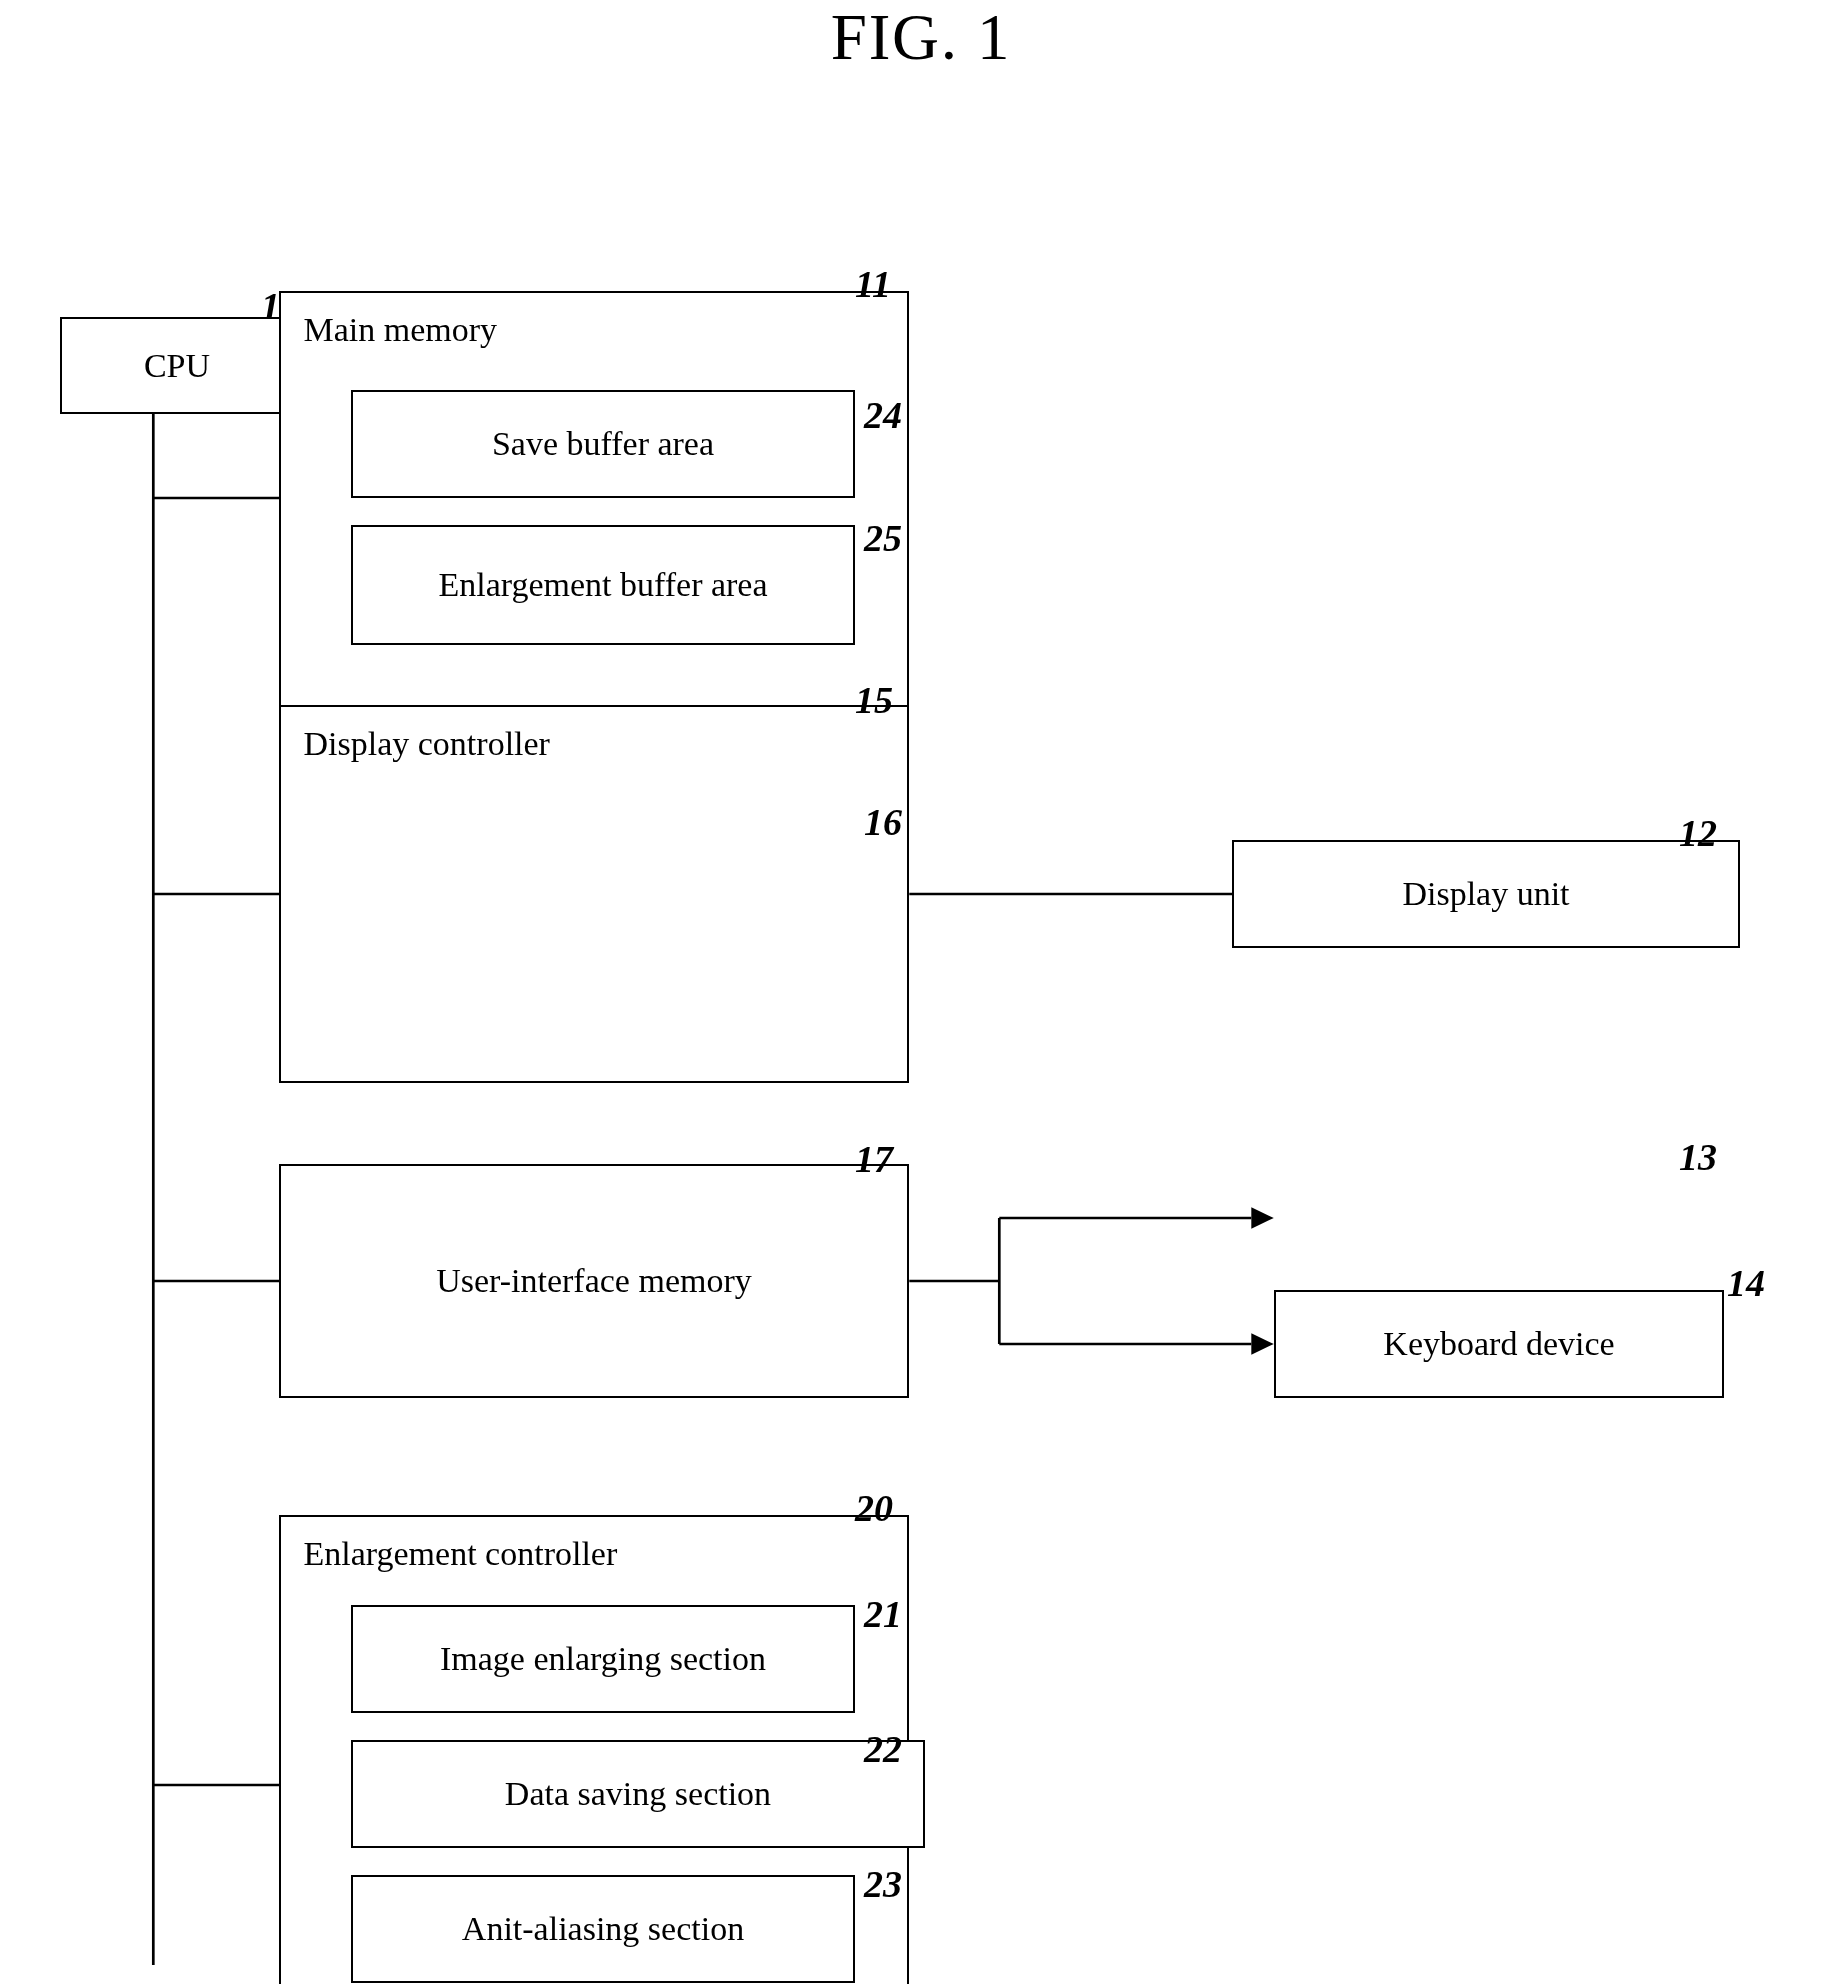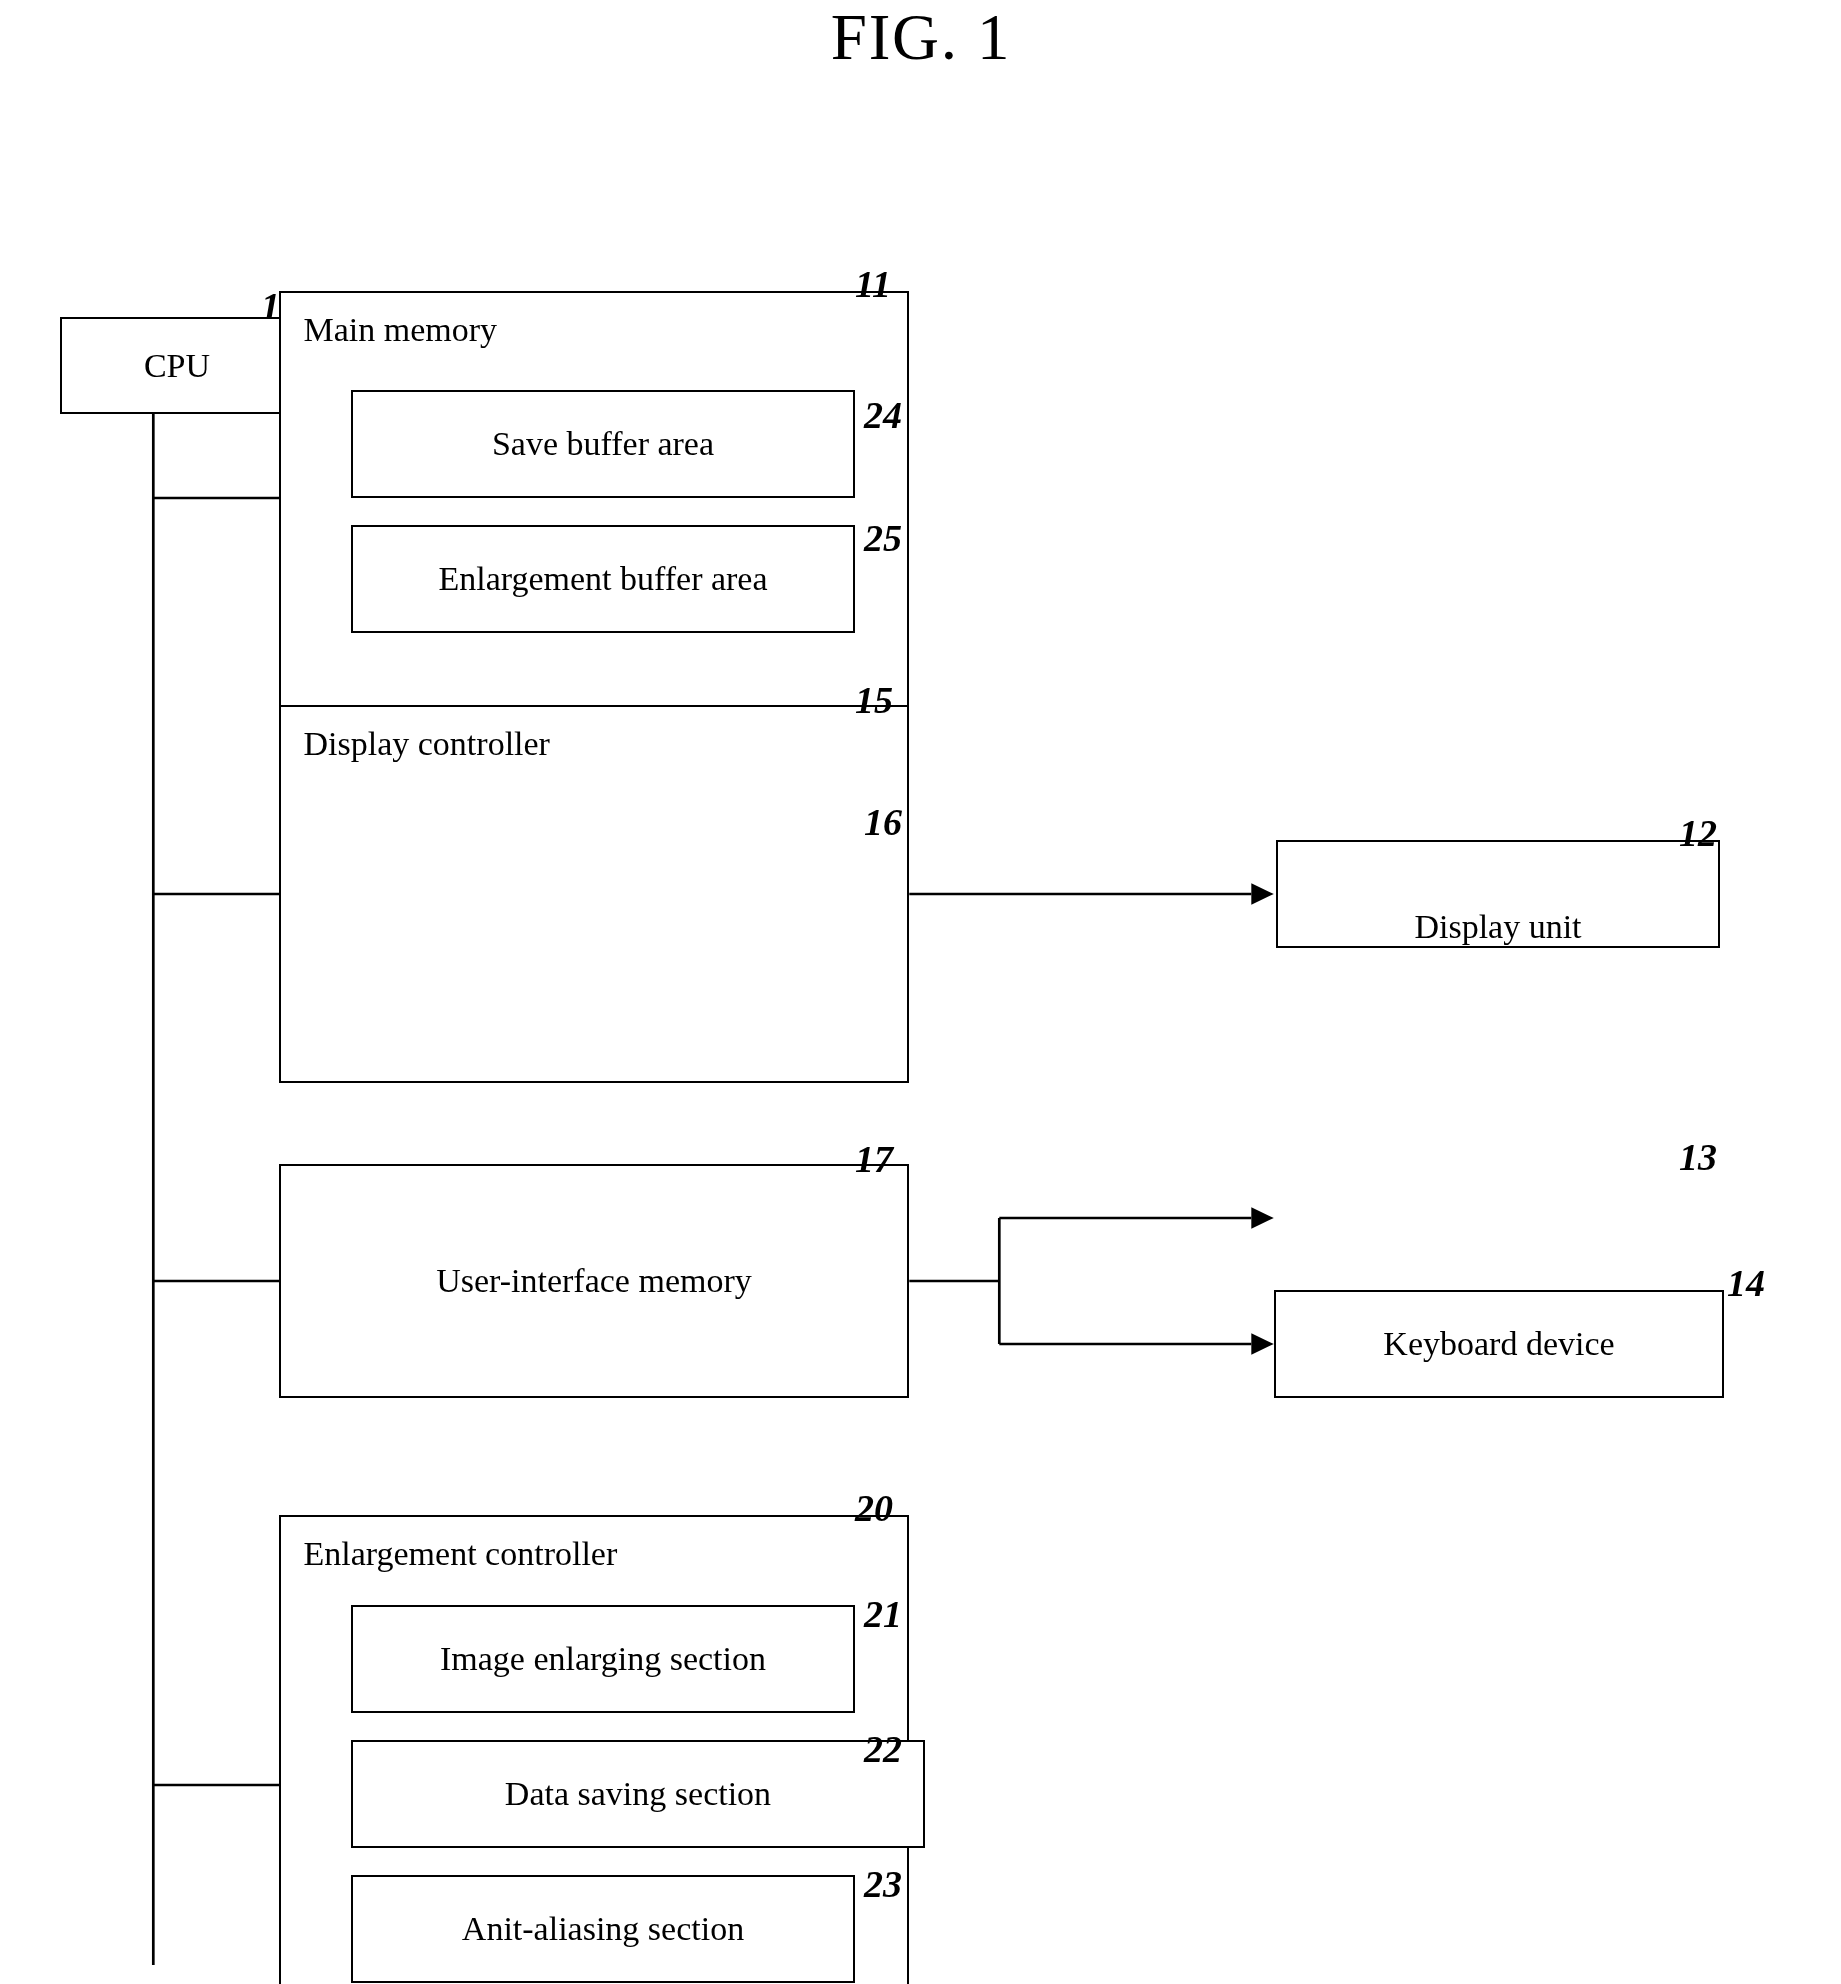--- a/index.html
+++ b/index.html
@@ -90,36 +90,36 @@
   </div>
 
   <div class="ref-num" style="left:855px; top:151px;">11</div>
 
   <div class="box" style="left:351px; top:279px; width:504px; height:108px;">
     <span>Save buffer area</span>
   </div>
 
   <div class="ref-num" style="left:864px; top:266px;margin-top:16px;">24</div>
 
-  <div class="box" style="left:351px; top:414px; width:504px; height:108px;">
+  <div class="box" style="left:351px; top:414px; width:504px; height:120px;">
     <span>Enlargement buffer area</span>
   </div>
 
   <div class="ref-num" style="left:864px; top:405px;">25</div>
 
   <div class="box" style="left:279px; top:594px; width:630px; height:378px; align-items:flex-start; justify-content:flex-start; padding:18px 22.5px;">
     <span>Display controller</span>
   </div>
 
   <div class="ref-num" style="left:855px; top:567px;">15</div>
 
 
   <div class="ref-num" style="left:864px; top:689px;">16</div>
 
-  <div class="box" style="left:1276px; top:729px; width:444px; height:108px;align-items:flex-end;">
+  <div class="box" style="left:1232px; top:729px; width:508px; height:108px;">
     <span>Display unit</span>
   </div>
 
   <div class="ref-num" style="left:1679px; top:700px;">12</div>
 
   <div class="box" style="left:279px; top:1053px; width:630px; height:234px;">
     <span>User-interface memory</span>
   </div>
 
   <div class="ref-num" style="left:855px; top:1026px;">17</div>

